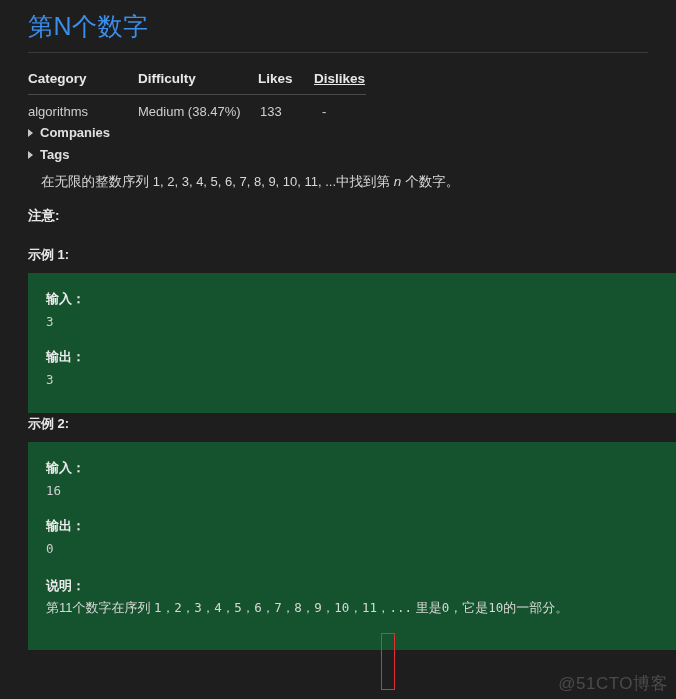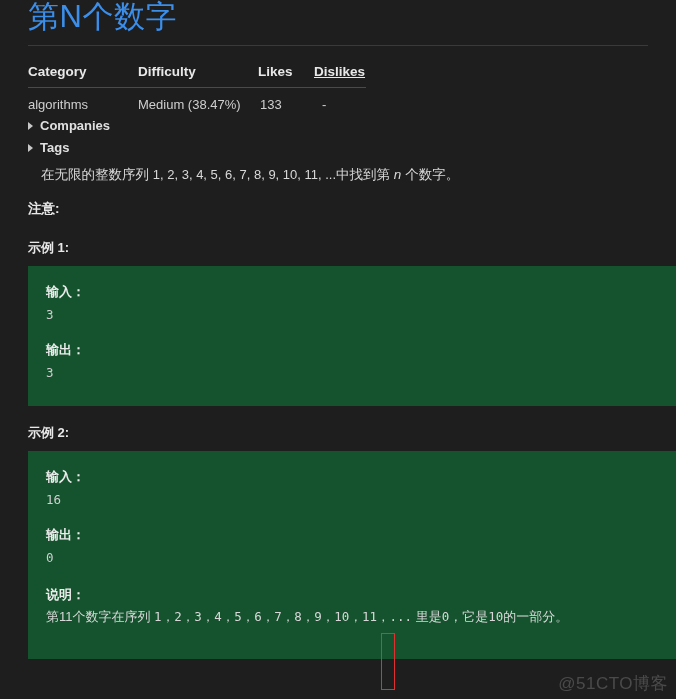--- a/index.html
+++ b/index.html
@@ -15,24 +15,24 @@
     font-family: "Liberation Sans", sans-serif;
     color: #d4d4d4;
     position: relative;
   }
 
   .page { width: 676px; height: 699px; position: relative; background: #1e1e1e; }
 
   
   .title {
     color: #3b8eea;
-    font-size: 31px;
+    font-size: 25px;
     font-weight: 400;
     line-height: 1;
-    padding: 1px 0 0 28px;
+    padding: 14px 0 0 28px;
     letter-spacing: .5px;
   }
   .title-rule {
     margin: 13px 28px 0 28px;
     height: 1px;
     background: #3a3a3a;
   }
 
   
   .meta-table {
@@ -108,21 +108,21 @@
   }
   sup { font-size: 9.5px; vertical-align: super; }
 
   .ex-label {
     font-size: 13px;
     font-weight: bold;
     color: #e8e8e8;
     margin-left: 28px;
   }
   #ex1-label { margin-top: 21px; }
-  #ex2-label { margin-top: 18px; }
+  #ex2-label { margin-top: 2px; }
 
   
   .codeblock {
     background: #14532d;
     margin: 9px 0 0 28px;
     width: 648px;
     padding: 16px 0 14px 18px;
     font-family: "DejaVu Sans Mono", "Liberation Mono", monospace;
     font-size: 12.5px;
     color: #cfcfcf;

